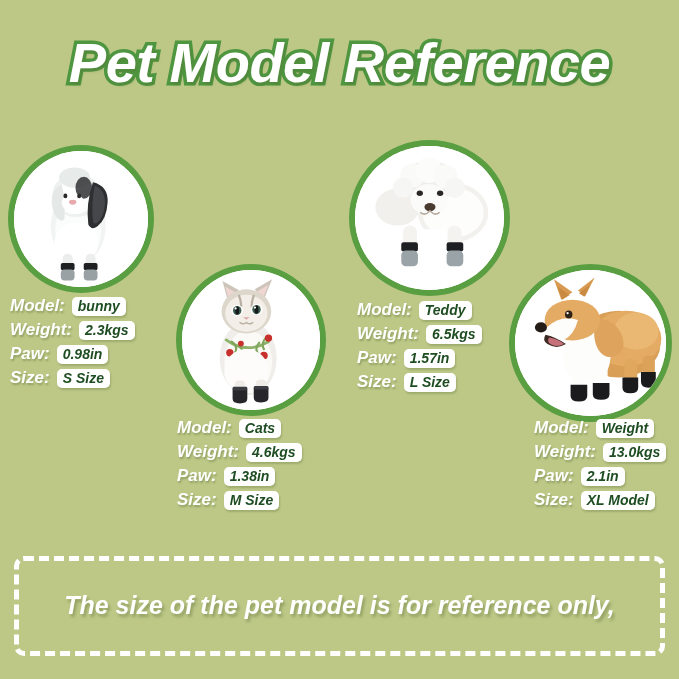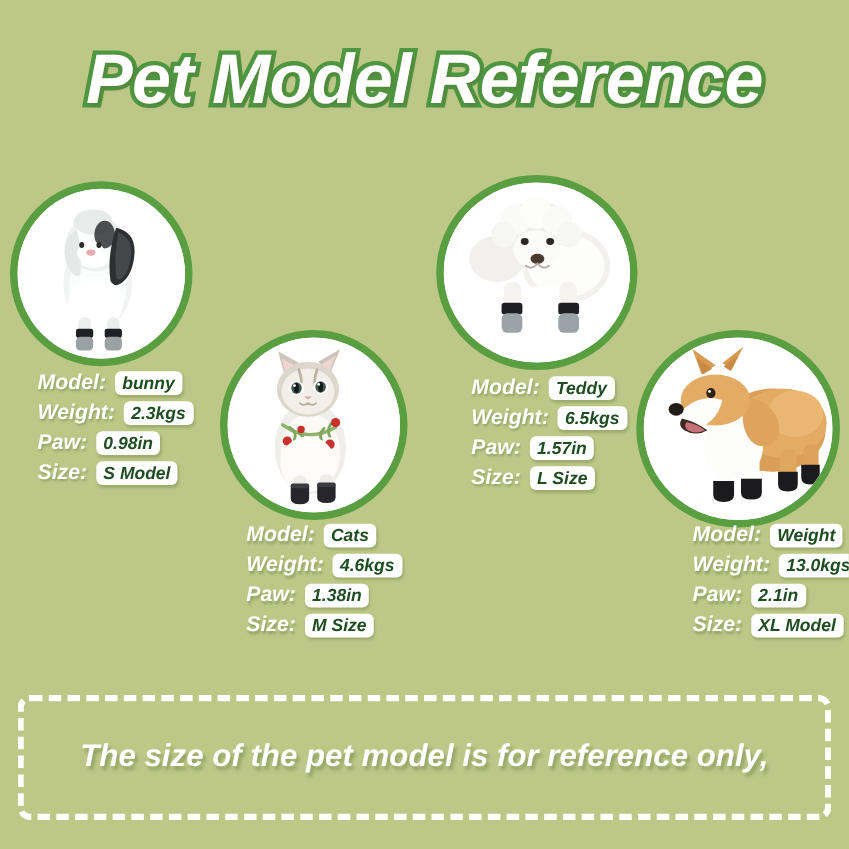--- a/index.html
+++ b/index.html
@@ -62,21 +62,20 @@
 
   
   .info {
     position: absolute;
   }
   .info .row {
     display: flex;
     align-items: baseline;
     margin-bottom: 4px;
     white-space: nowrap;
-    margin-left: 20px;
   }
   .info .lbl {
     font-size: 17px;
     font-weight: bold;
     font-style: italic;
     color: #ffffff;
     text-shadow: 1px 2px 2px rgba(80,100,45,0.40);
     margin-right: 7px;
   }
   .info .val {
@@ -172,21 +171,21 @@
     <div class="row">
       <span class="lbl">Weight:</span>
       <span class="val">2.3kgs</span>
     </div>
     <div class="row">
       <span class="lbl">Paw:</span>
       <span class="val">0.98in</span>
     </div>
     <div class="row">
       <span class="lbl">Size:</span>
-      <span class="val">S Model</span>
+      <span class="val">S Size</span>
     </div>
   </div>
 
   <div class="pet-circle circle-cat">
     <svg class="photo" viewBox="0 0 150 152" preserveAspectRatio="xMidYMid slice">
       <rect x="0" y="0" width="150" height="152" fill="#ffffff"></rect>
 
       <ellipse cx="72" cy="96" rx="31" ry="40" fill="#f0eeea"></ellipse>
       <ellipse cx="72" cy="100" rx="26" ry="34" fill="#fbfaf7"></ellipse>
 

